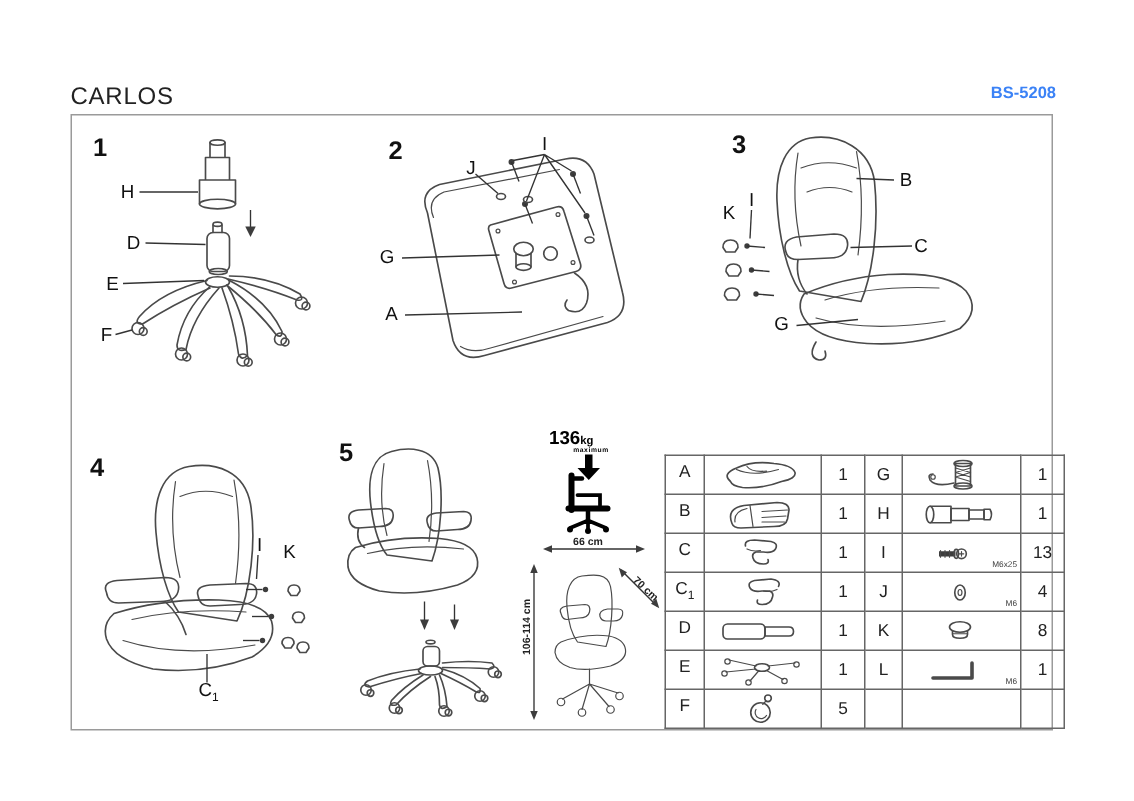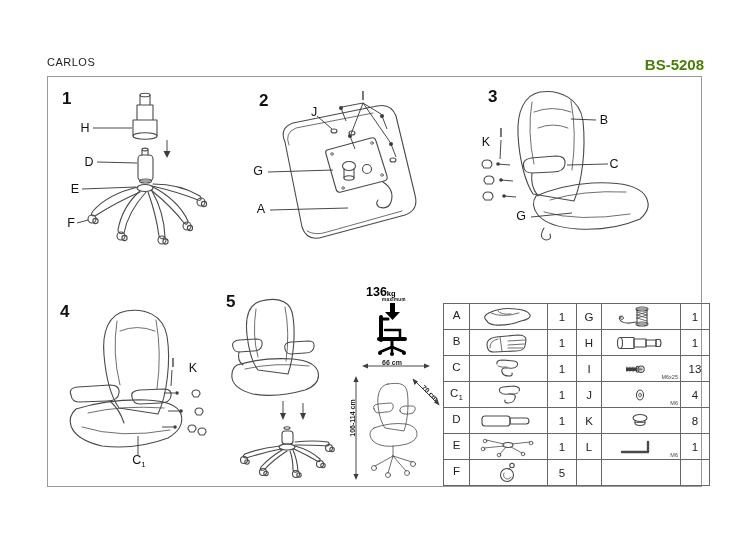--- a/index.html
+++ b/index.html
@@ -1,22 +1,22 @@
 <!DOCTYPE html>
 <html><head>
 <meta charset="utf-8">
 <style>
   html,body{margin:0;padding:0;}
   body{
     width:756px;height:534px;background:#ffffff;position:relative;
     font-family:"Liberation Sans","DejaVu Sans",sans-serif;color:#1a1a1a;
     overflow:hidden;
   }
-  .hdr-title{position:absolute;left:47px;top:56px;font-size:11px;letter-spacing:.5px;color:#222;}
-  .hdr-model{position:absolute;right:52px;top:56px;font-size:15px;font-weight:bold;color:#4d7c0f;}
+  .hdr-title{position:absolute;left:47px;top:56px;font-size:16px;letter-spacing:.5px;color:#222;}
+  .hdr-model{position:absolute;right:52px;top:56px;font-size:11px;font-weight:bold;color:#3b82f6;}
   .frame{position:absolute;left:47px;top:76px;width:653px;height:409px;border:1.6px solid #9a9a9a;}
   .stepnum{position:absolute;font-size:17px;font-weight:bold;color:#111;}
   .callout{position:absolute;transform:translate(-50%,-50%);font-size:12.5px;color:#111;white-space:nowrap;}
   .callout sub{font-size:8px;}
   svg{position:absolute;overflow:visible;}
   .ln{fill:none;stroke:#4a4a4a;stroke-width:1.1;stroke-linejoin:round;stroke-linecap:round;}
   .ln2{fill:none;stroke:#4a4a4a;stroke-width:0.8;stroke-linejoin:round;stroke-linecap:round;}
   .ld{fill:none;stroke:#333;stroke-width:0.9;}
   .fl{fill:#3d3d3d;stroke:none;}
   .blk{fill:#000;stroke:none;}

